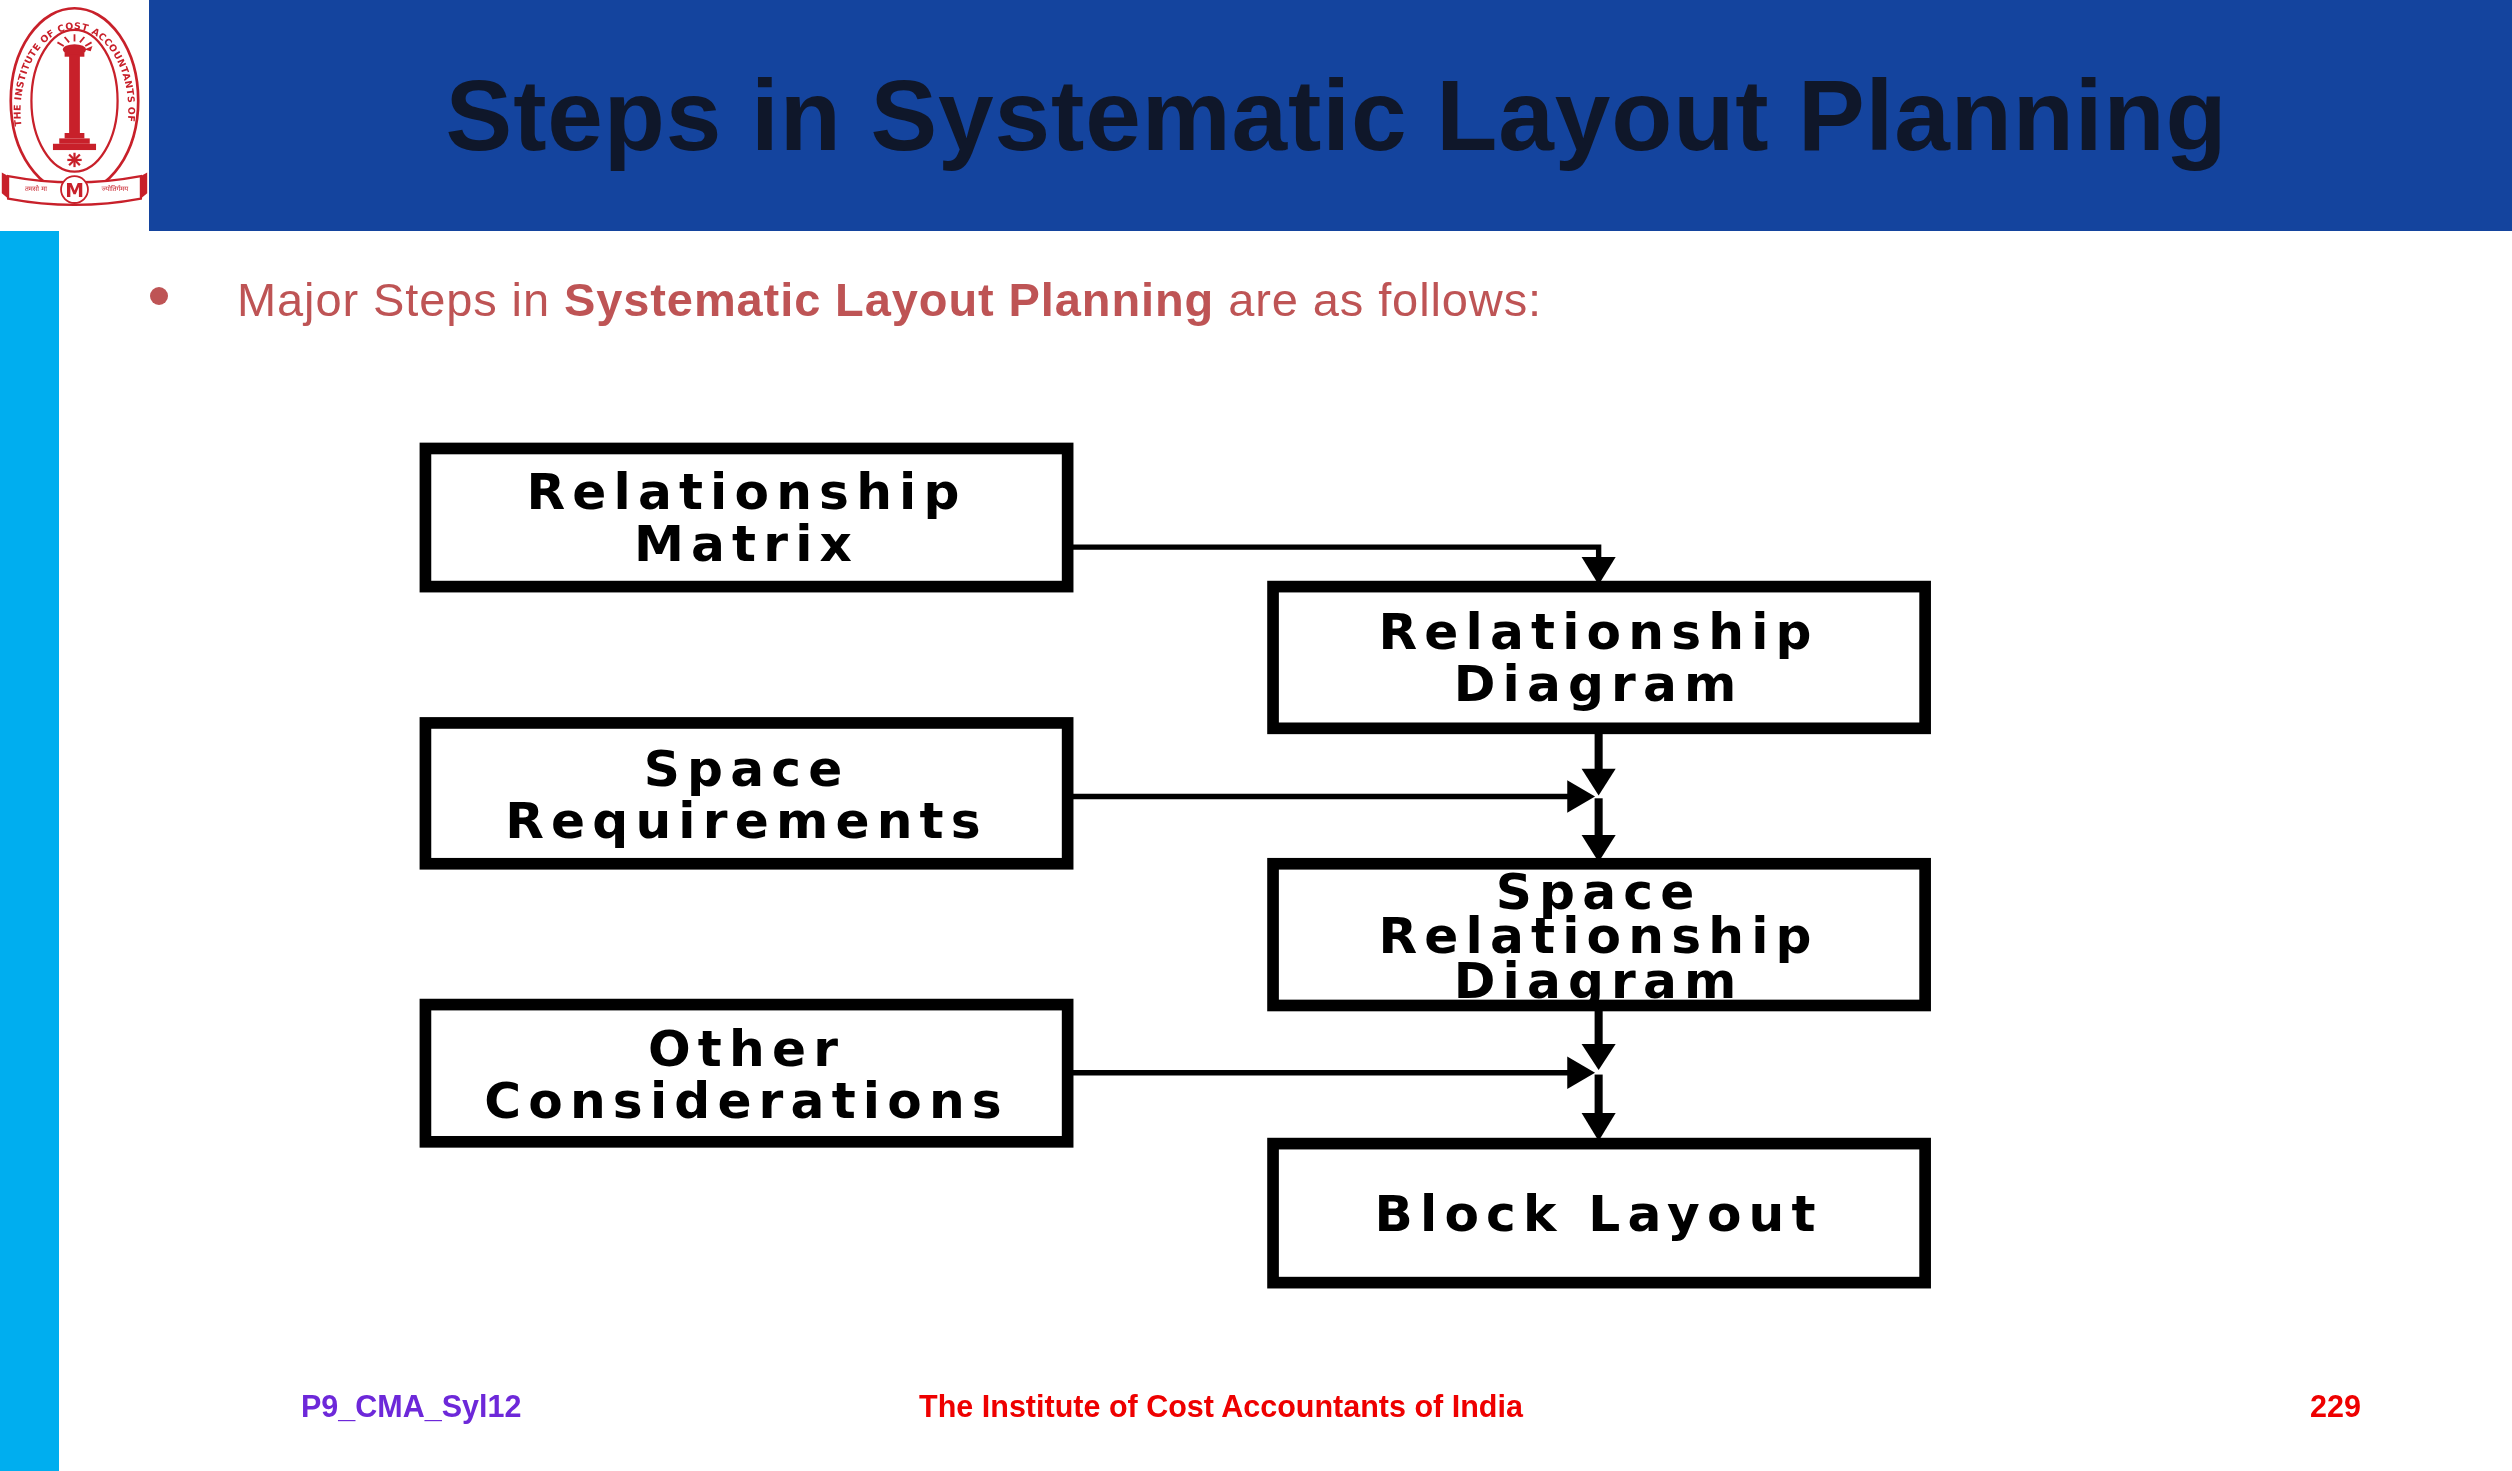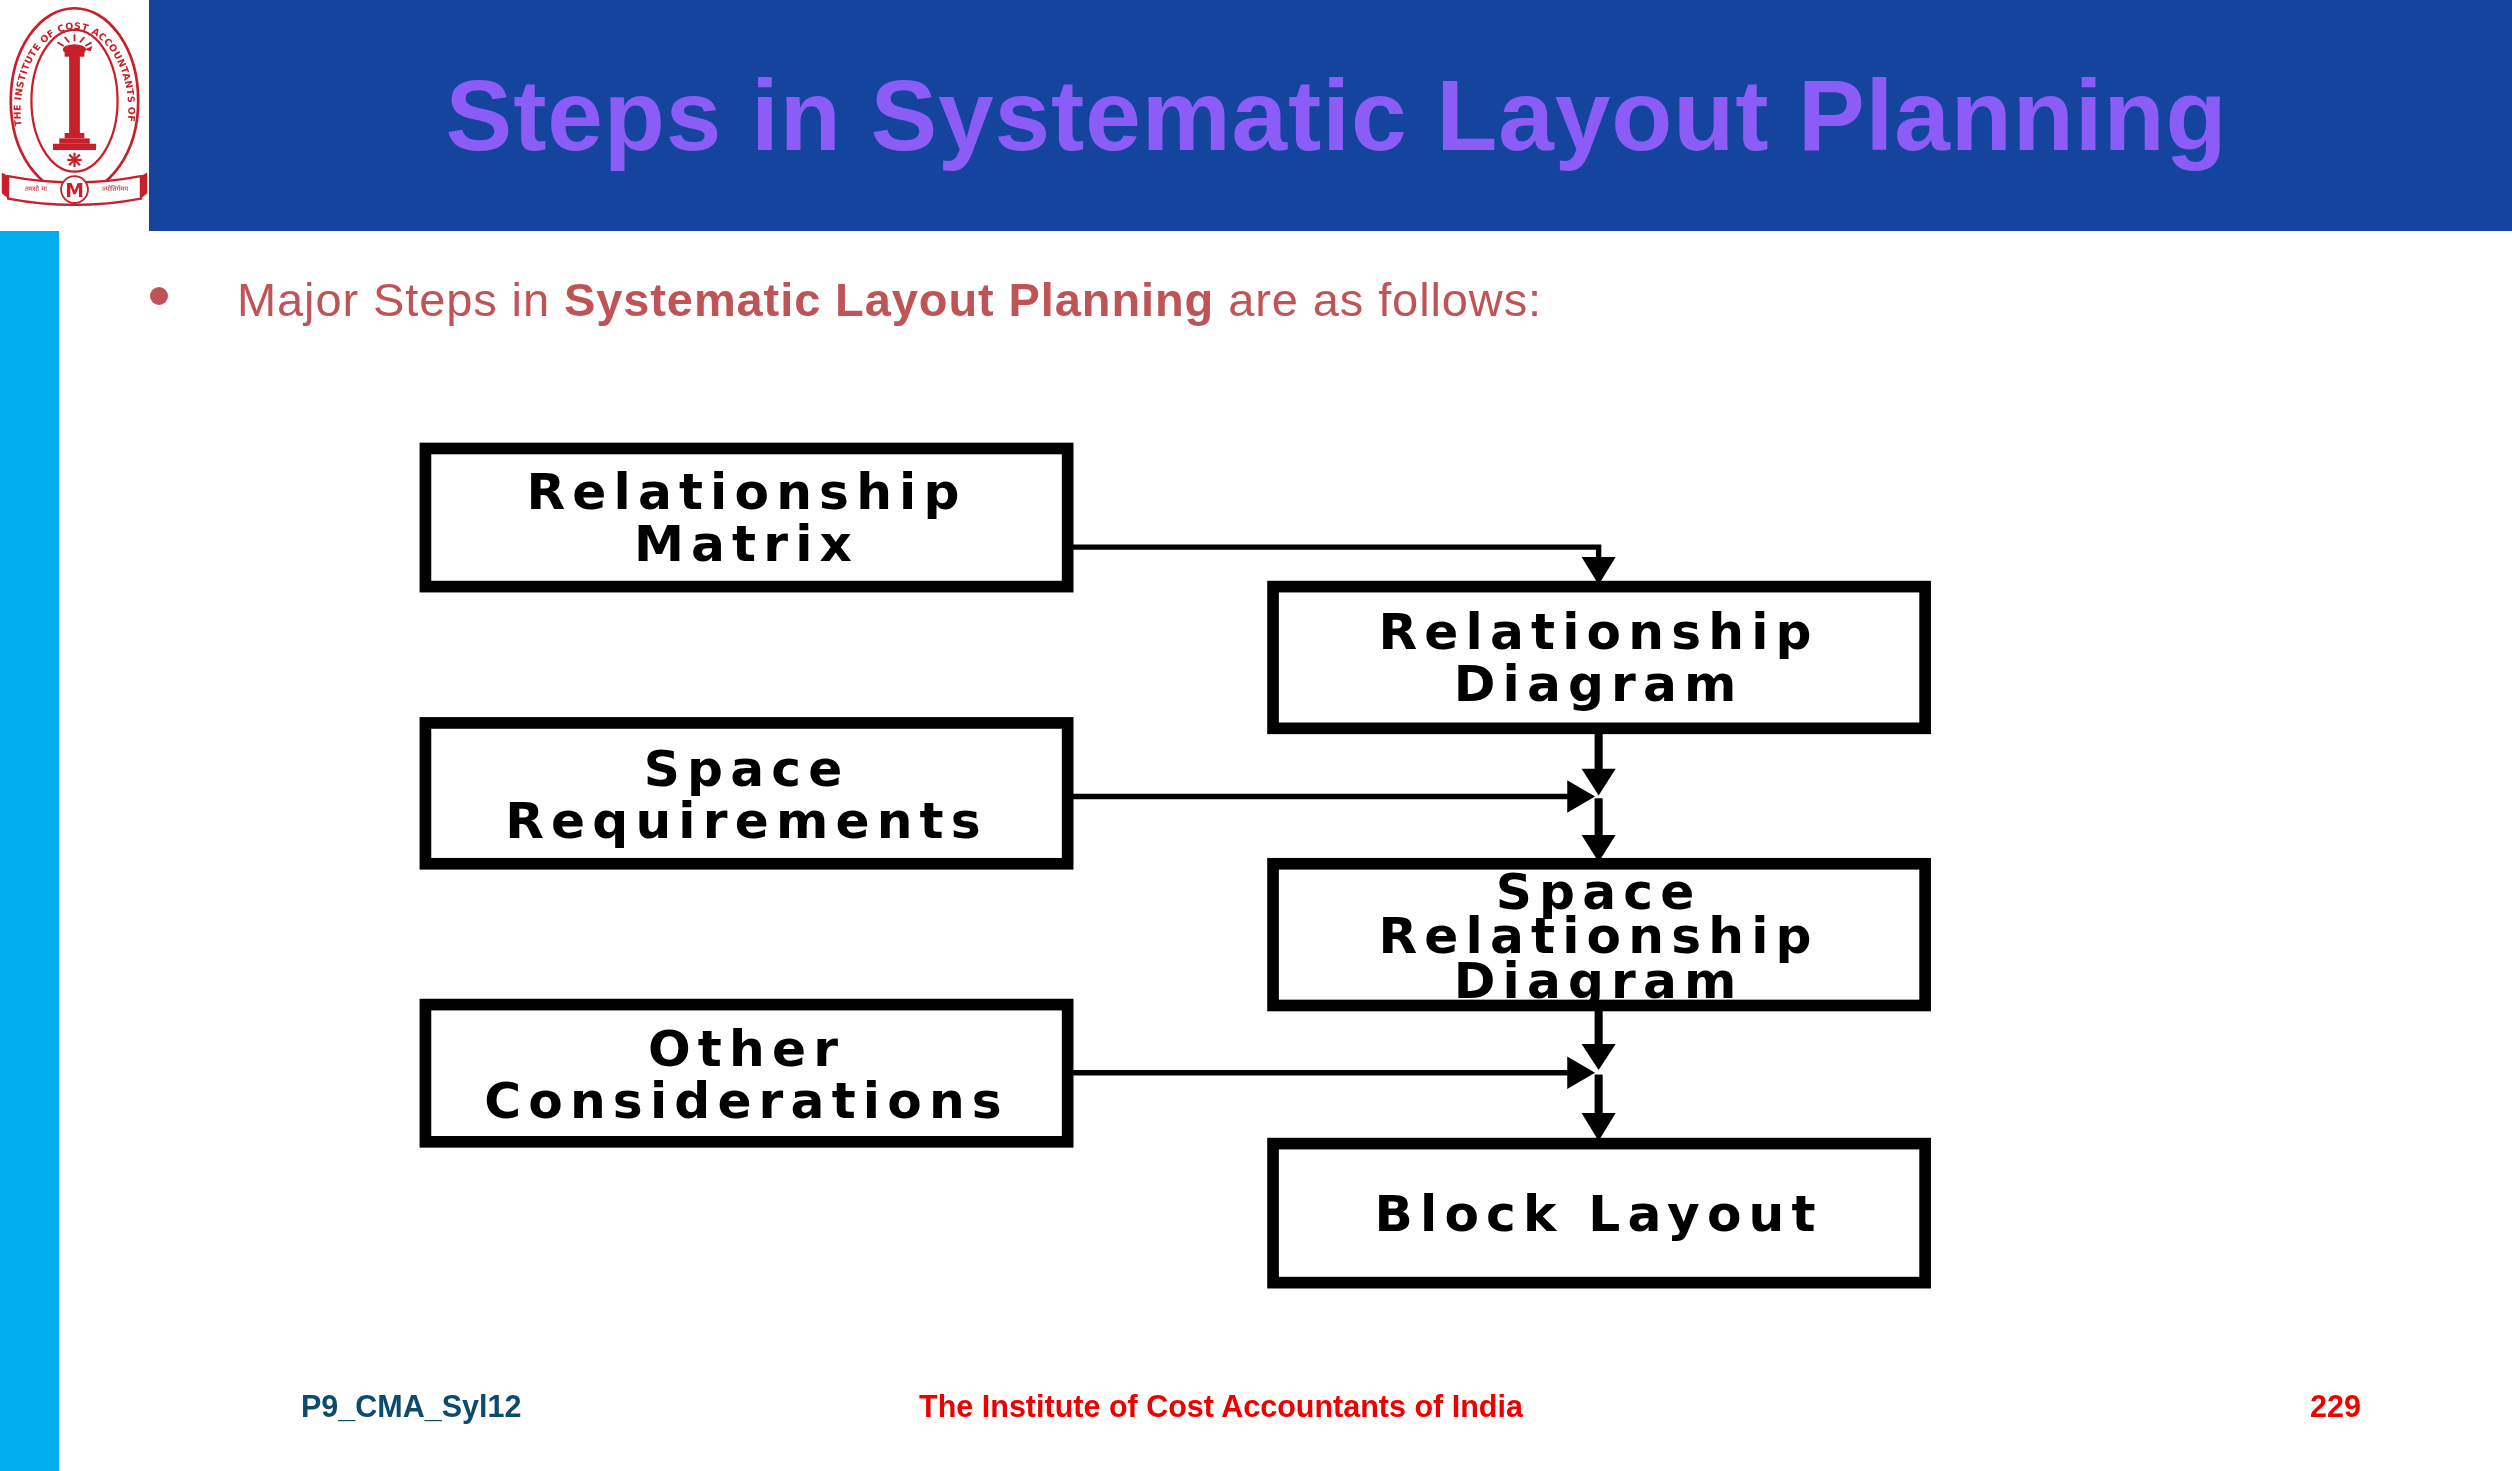--- a/index.html
+++ b/index.html
@@ -3,21 +3,21 @@
 <meta charset="utf-8">
 <style>
   html,body{margin:0;padding:0;background:#ffffff;}
   #slide{position:relative;width:2512px;height:1471px;background:#ffffff;overflow:hidden;
          font-family:"Liberation Sans",sans-serif;}
 
   
   .header{position:absolute;left:0;top:0;width:2512px;height:231px;background:#14449E;}
   .title{position:absolute;left:149px;right:0;top:0;height:231px;
          display:flex;align-items:center;justify-content:center;
-         color:#8b5cf6;font-weight:bold;font-size:100px;letter-spacing:0.9px;
+         color:#0f172a;font-weight:bold;font-size:100px;letter-spacing:0.9px;
          font-family:"Liberation Sans",sans-serif;padding-left:12px;}
 
   
   .logo-box{position:absolute;left:0;top:0;width:149px;height:231px;background:#ffffff;}
 
   
   .stripe{position:absolute;left:0;top:231px;width:59px;height:1241px;background:#00AEEF;}
 
   
   .bullet-row{position:absolute;left:0;top:0;width:2512px;}
@@ -26,21 +26,21 @@
   .bullet-text{position:absolute;left:237px;top:267px;font-size:47px;line-height:65px;
                color:#BE5455;letter-spacing:0.9px;}
   .bullet-text b{font-weight:bold;}
 
   
   .flow{position:absolute;left:0;top:0;width:2512px;height:1471px;}
   .boxlabel{font-family:"DejaVu Sans",sans-serif;font-weight:bold;font-size:56px;
             letter-spacing:8px;fill:#000000;text-anchor:middle;}
 
   
-  .footer-left{position:absolute;left:301px;top:1389px;font-size:30.5px;font-weight:bold;color:#0c4a6e;}
+  .footer-left{position:absolute;left:301px;top:1389px;font-size:30.5px;font-weight:bold;color:#6d28d9;}
   .footer-center{position:absolute;left:0;top:1389px;width:2442px;text-align:center;
                  font-size:30.5px;font-weight:bold;color:#EE0000;}
   .footer-right{position:absolute;right:151px;top:1389px;font-size:30.5px;font-weight:bold;color:#EE0000;}
 
   .emblem-text{font-family:"DejaVu Sans",sans-serif;fill:#C8202A;}
 </style>
 </head>
 <body>
 
 <div id="slide">

